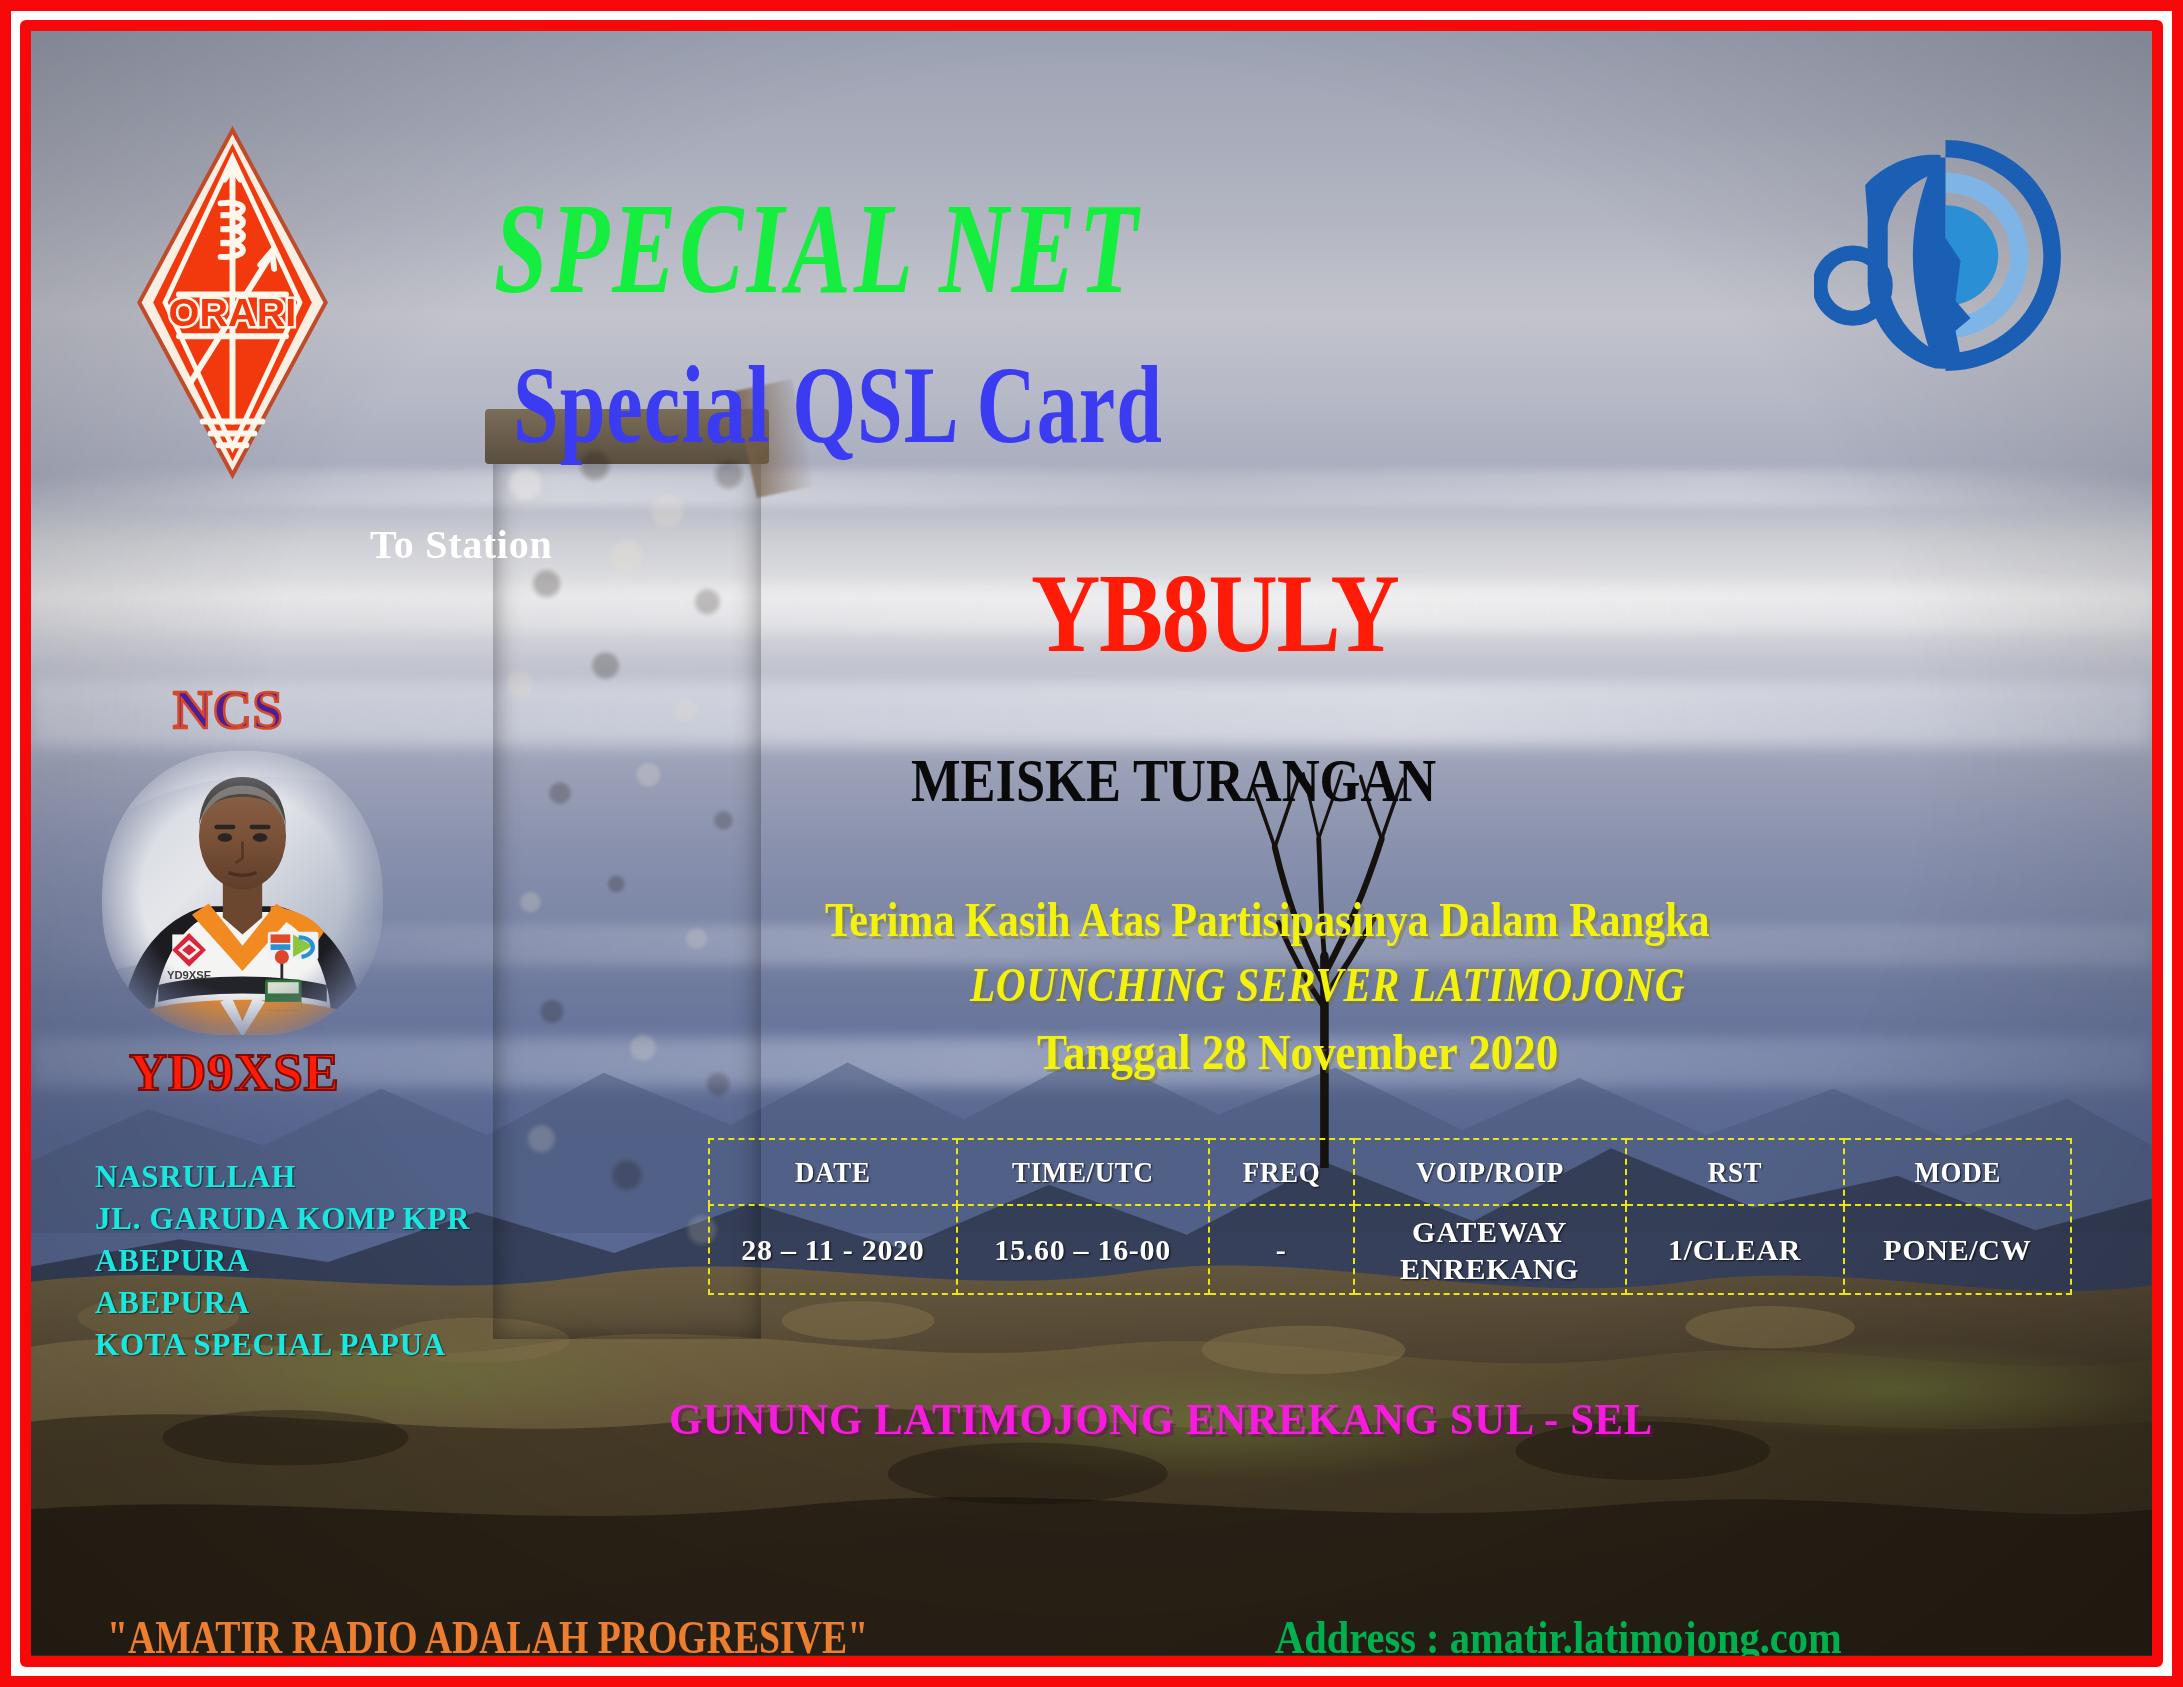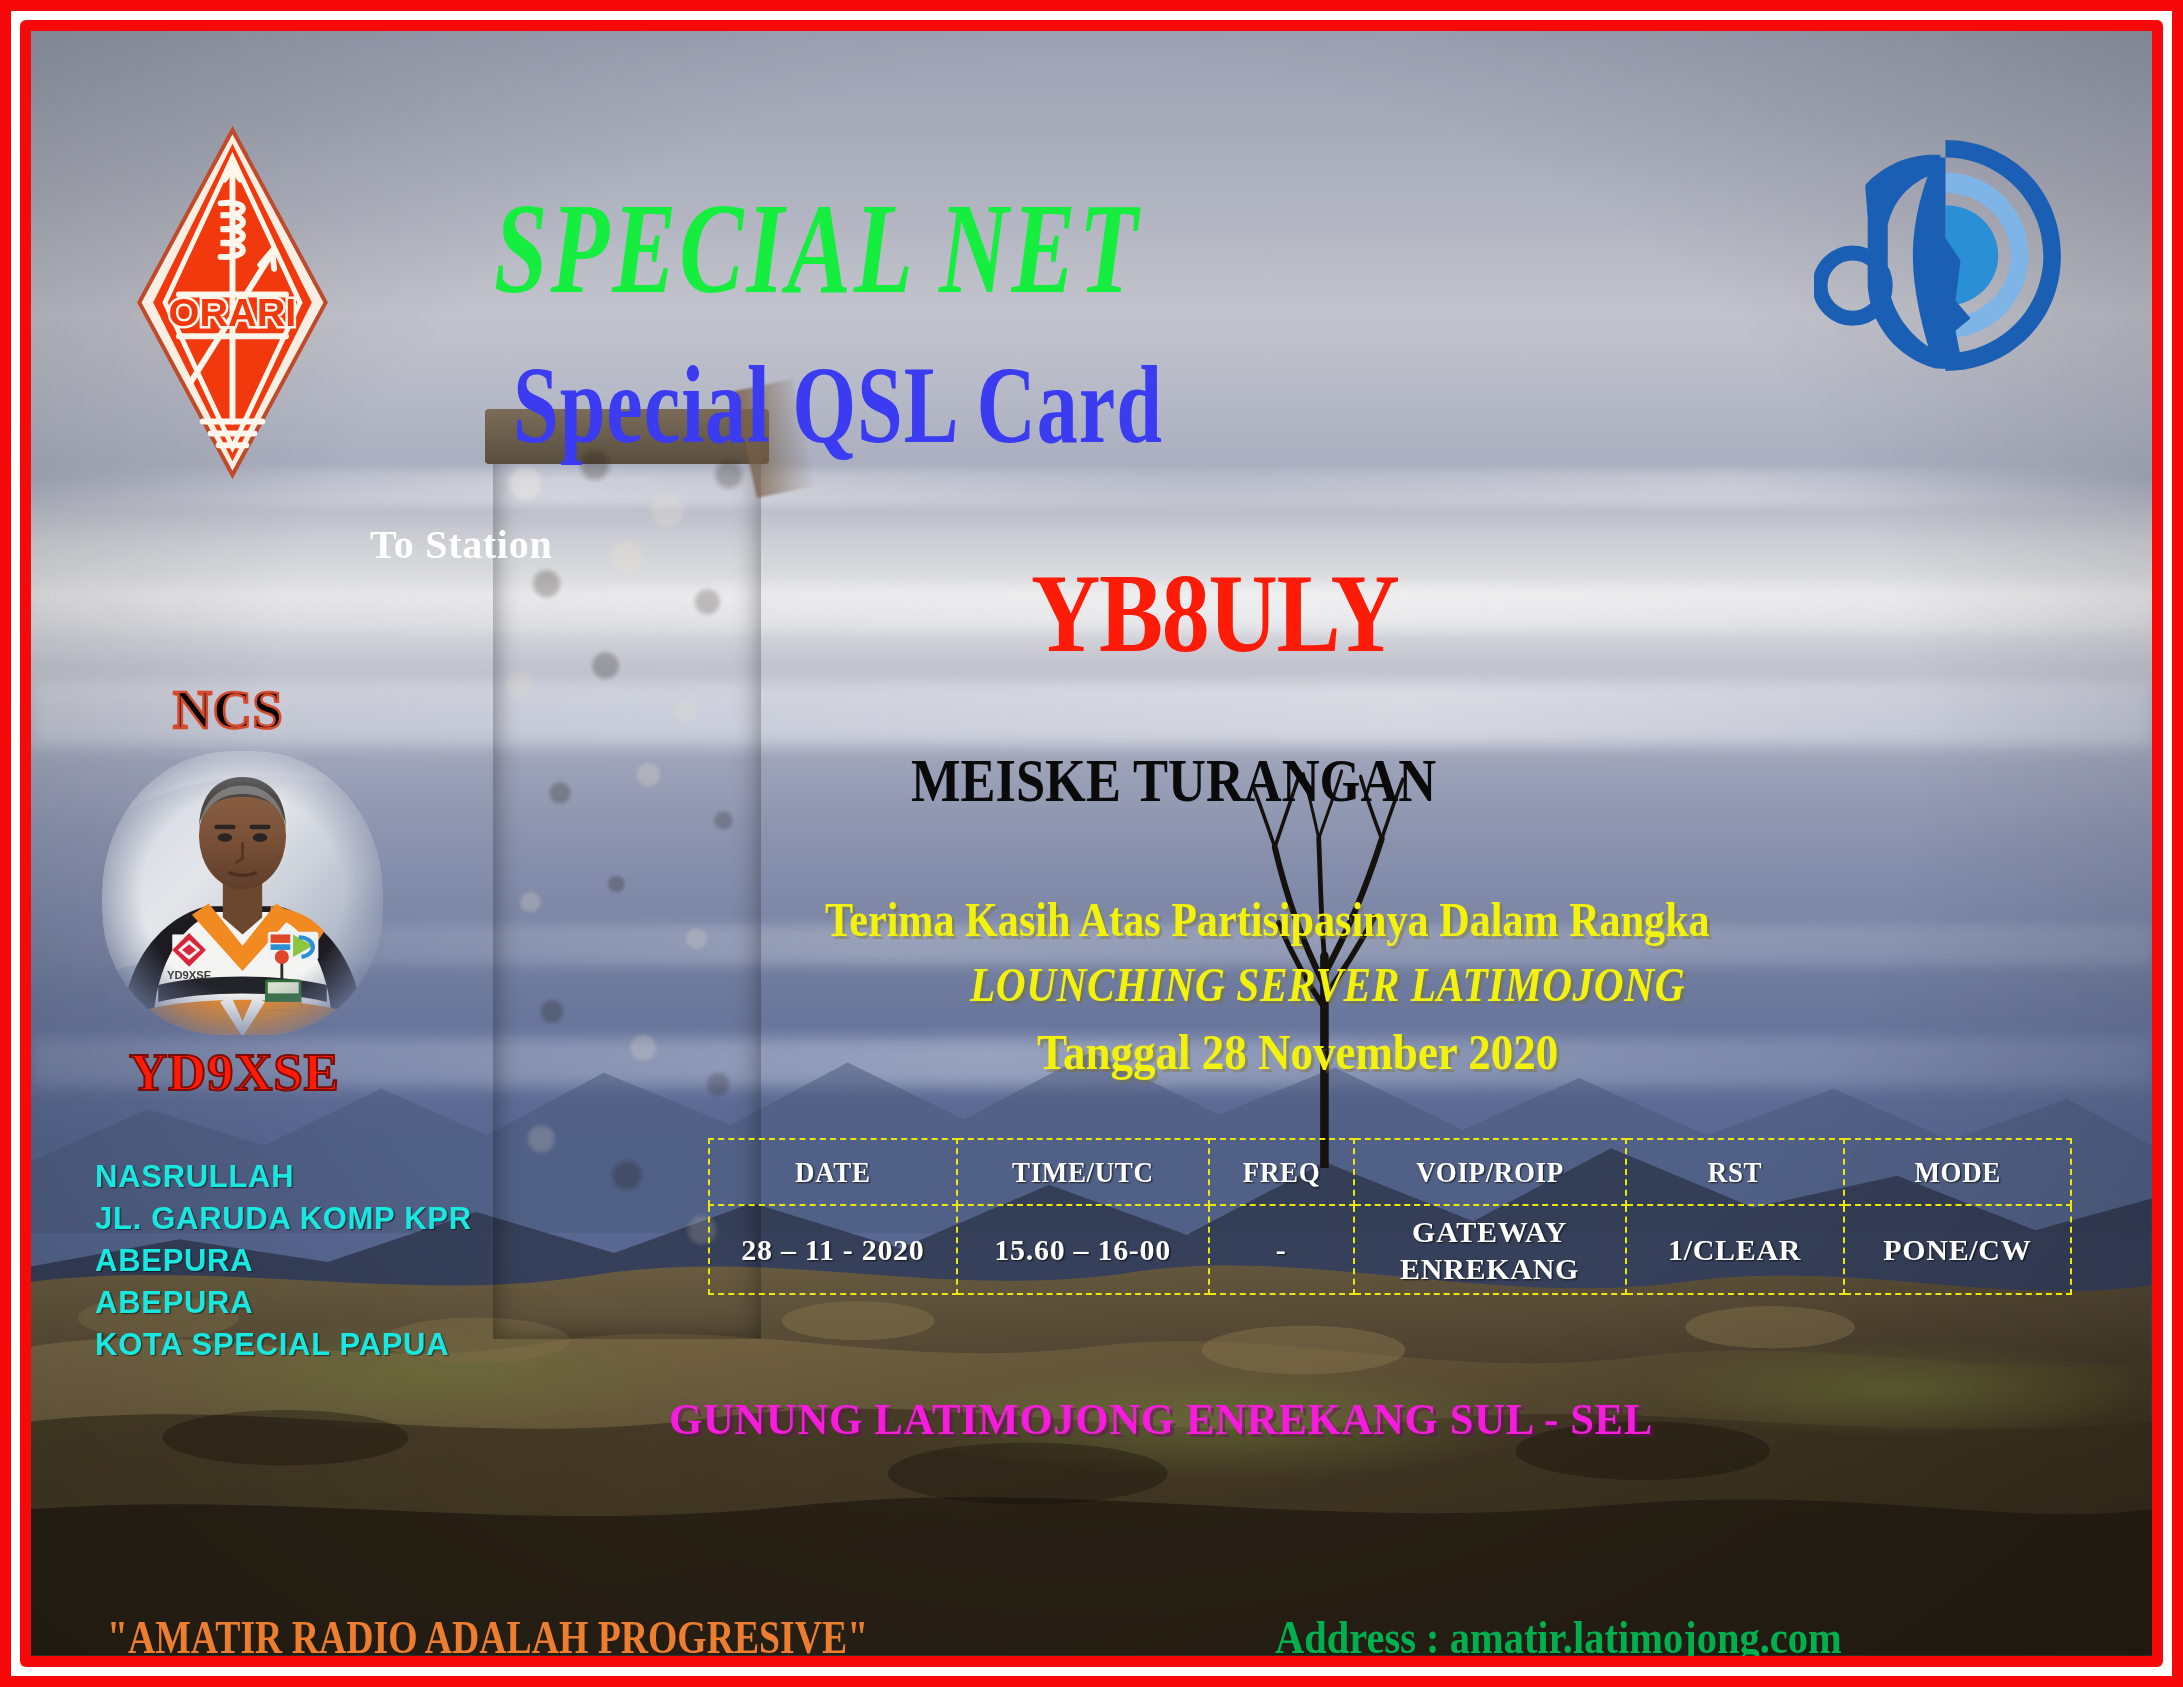--- a/index.html
+++ b/index.html
@@ -108,35 +108,35 @@
   #operator-name{position:absolute;left:880px;top:715px;font-size:61px;color:#0a0a0a;
         font-weight:bold;letter-spacing:0px;transform:scaleX(.86);transform-origin:left top;}
 
   .yellow-line{position:absolute;color:#f3f20b;font-weight:bold;
         text-shadow:3.3px 3.3px 0 rgba(120,110,30,.38);white-space:nowrap;}
   #thanks-line{left:794px;top:860px;font-size:49px;transform:scaleX(.86);transform-origin:left top;}
   #event-line{left:939px;top:926px;font-size:48px;font-style:italic;letter-spacing:0.7px;
         transform:scaleX(.86);transform-origin:left top;}
   #date-line{left:1006px;top:992px;font-size:50px;transform:scaleX(.9);transform-origin:left top;}
 
-  #ncs-label{position:absolute;left:142px;top:648px;font-size:54px;color:#000000;
+  #ncs-label{position:absolute;left:142px;top:648px;font-size:54px;color:#4c1d95;
         font-weight:bold;-webkit-text-stroke:2.6px #d34a2c;letter-spacing:0.7px;text-align:center;}
   #ncs-photo{position:absolute;left:71px;top:720px;width:281px;height:284px;
         border-radius:46% 46% 42% 42%/50% 50% 44% 44%;overflow:hidden;
         -webkit-mask-image:radial-gradient(ellipse 58% 56% at 50% 50%,#000 62%,rgba(0,0,0,.55) 80%,rgba(0,0,0,0) 100%);
         mask-image:radial-gradient(ellipse 58% 56% at 50% 50%,#000 62%,rgba(0,0,0,.55) 80%,rgba(0,0,0,0) 100%);}
   #ncs-photo svg{width:100%;height:100%;display:block;}
   #ncs-call{position:absolute;left:98px;top:1011px;font-size:53px;color:#fe1b08;
         font-weight:bold;-webkit-text-stroke:2px #7a0d06;letter-spacing:0.7px;}
 
   #address-block{position:absolute;left:64px;top:1125px;color:#18e8e0;
         font-family:"Liberation Sans",sans-serif;font-weight:bold;font-size:31px;
         line-height:42px;letter-spacing:0.7px;
         text-shadow:1.3px 1.3px 1.3px rgba(0,0,0,.55);}
-  #address-block div{white-space:nowrap;}
+  #address-block div{white-space:nowrap;font-family:Liberation Serif, serif;}
 
   
   #qso-table{position:absolute;left:677px;top:1107px;width:1364px;
         border-collapse:collapse;table-layout:fixed;}
   #qso-table td{border:2px dashed #ebe60c;color:#ffffff;text-align:center;
         font-family:"Liberation Serif",serif;font-weight:bold;
         text-shadow:1.3px 1.3px 2px rgba(0,0,0,.7);padding:0;}
   #qso-table thead td{height:64px;font-size:30px;letter-spacing:0.7px;
         transform:scaleX(.9);}
   #qso-table tbody td{height:87px;font-size:30px;letter-spacing:0.7px;line-height:37px;}

